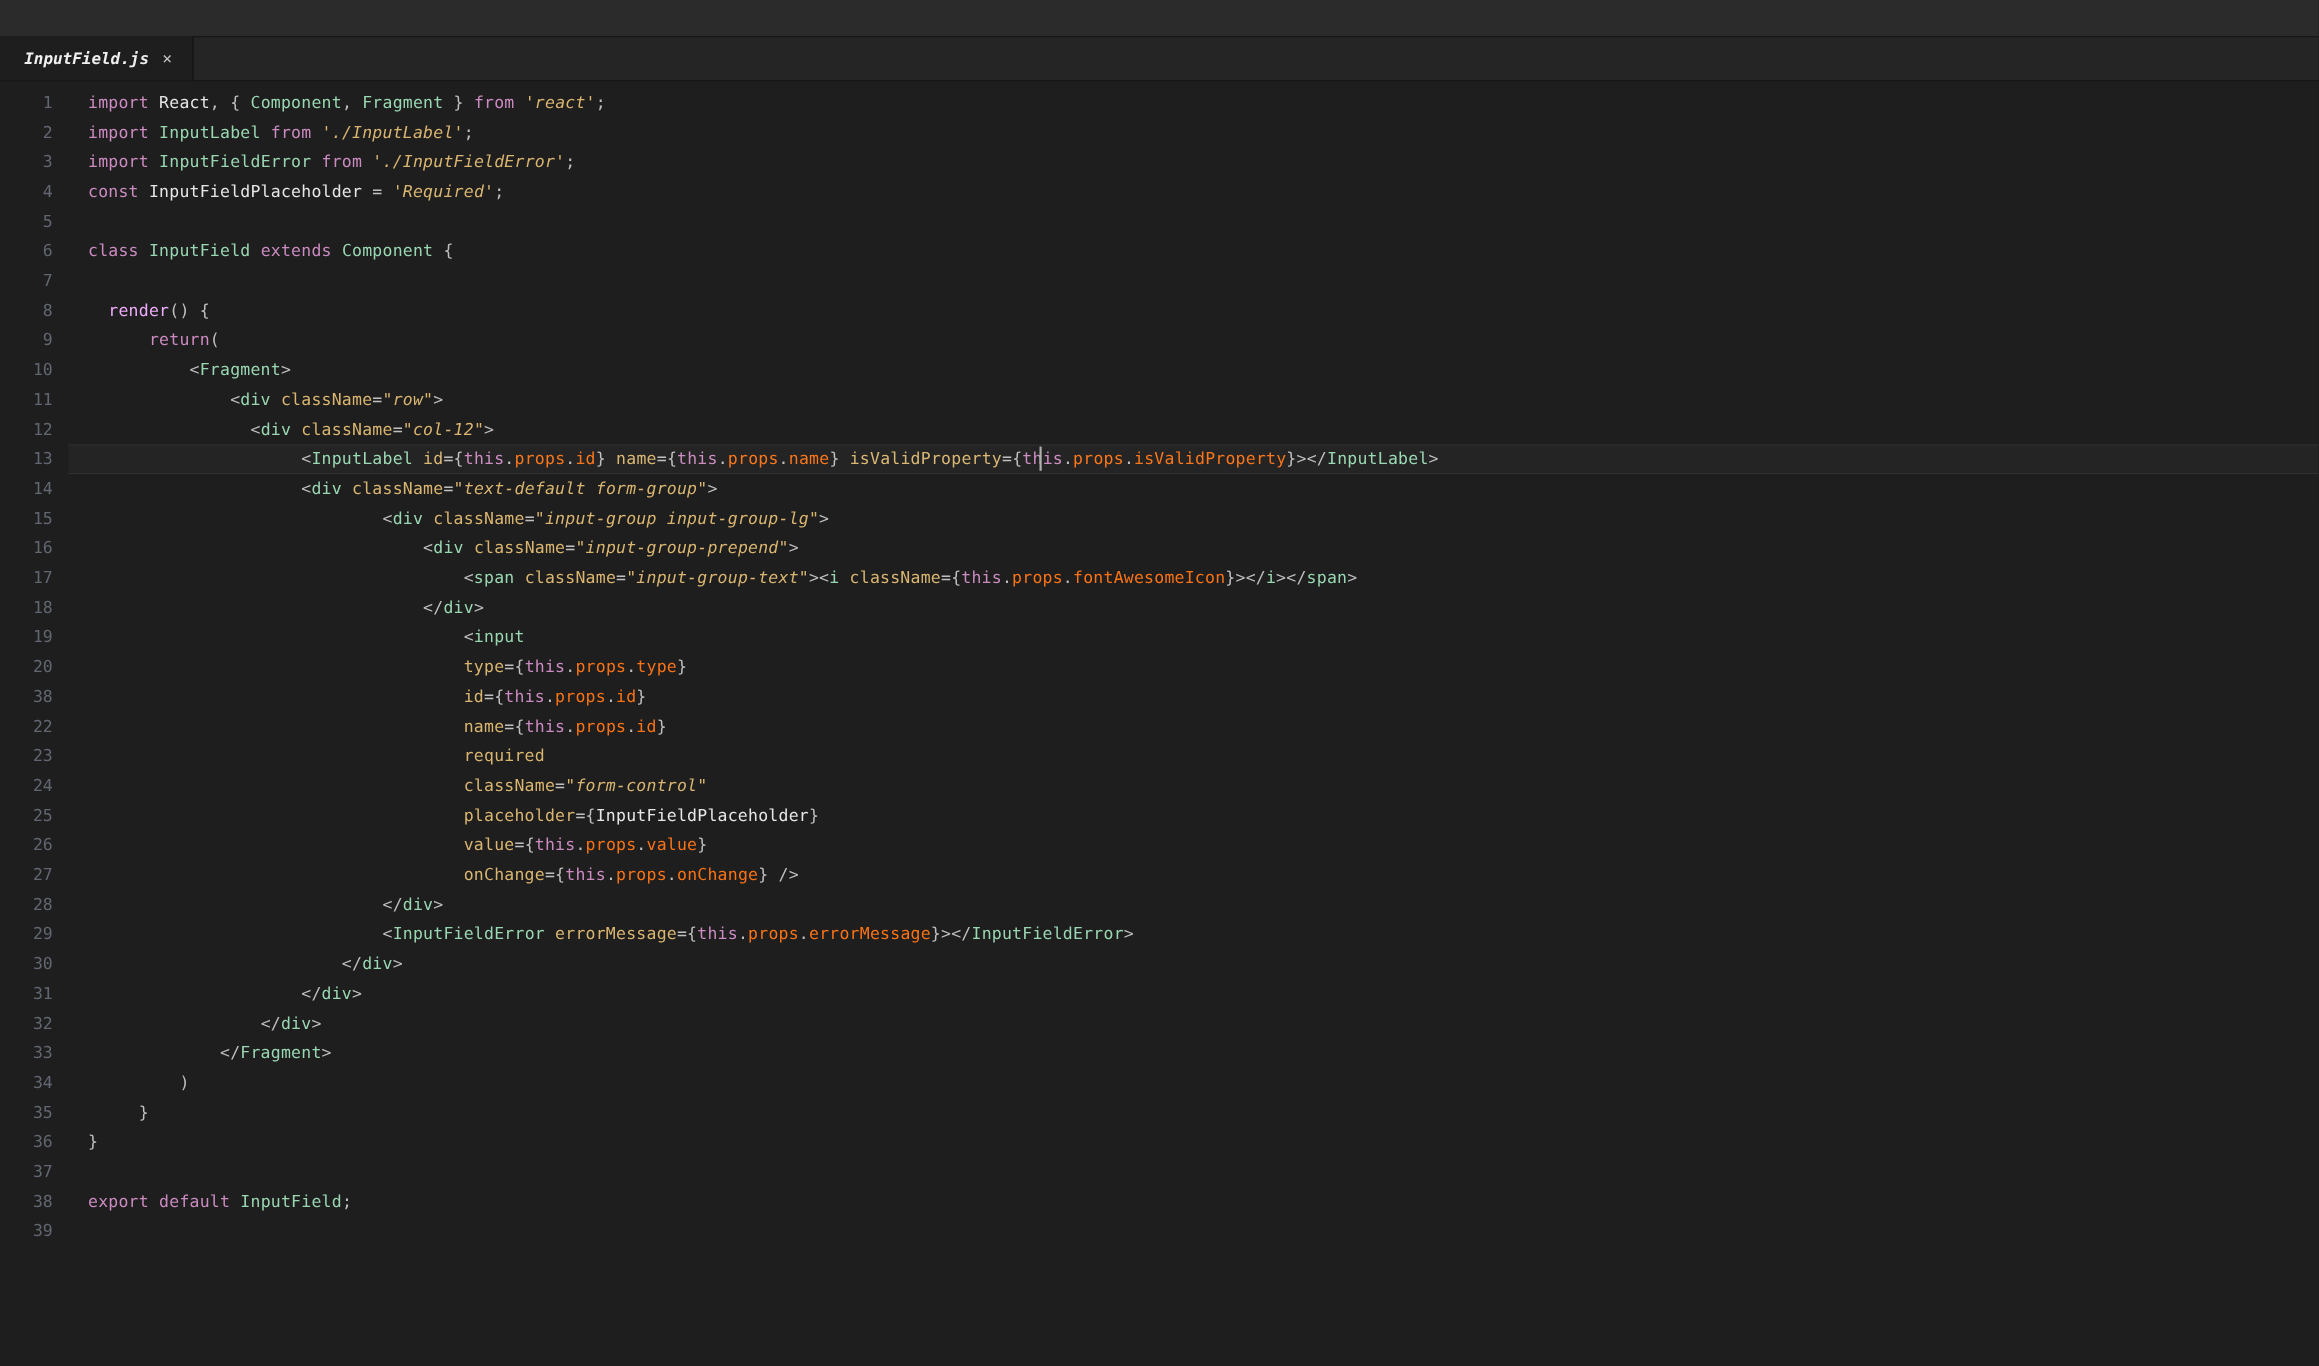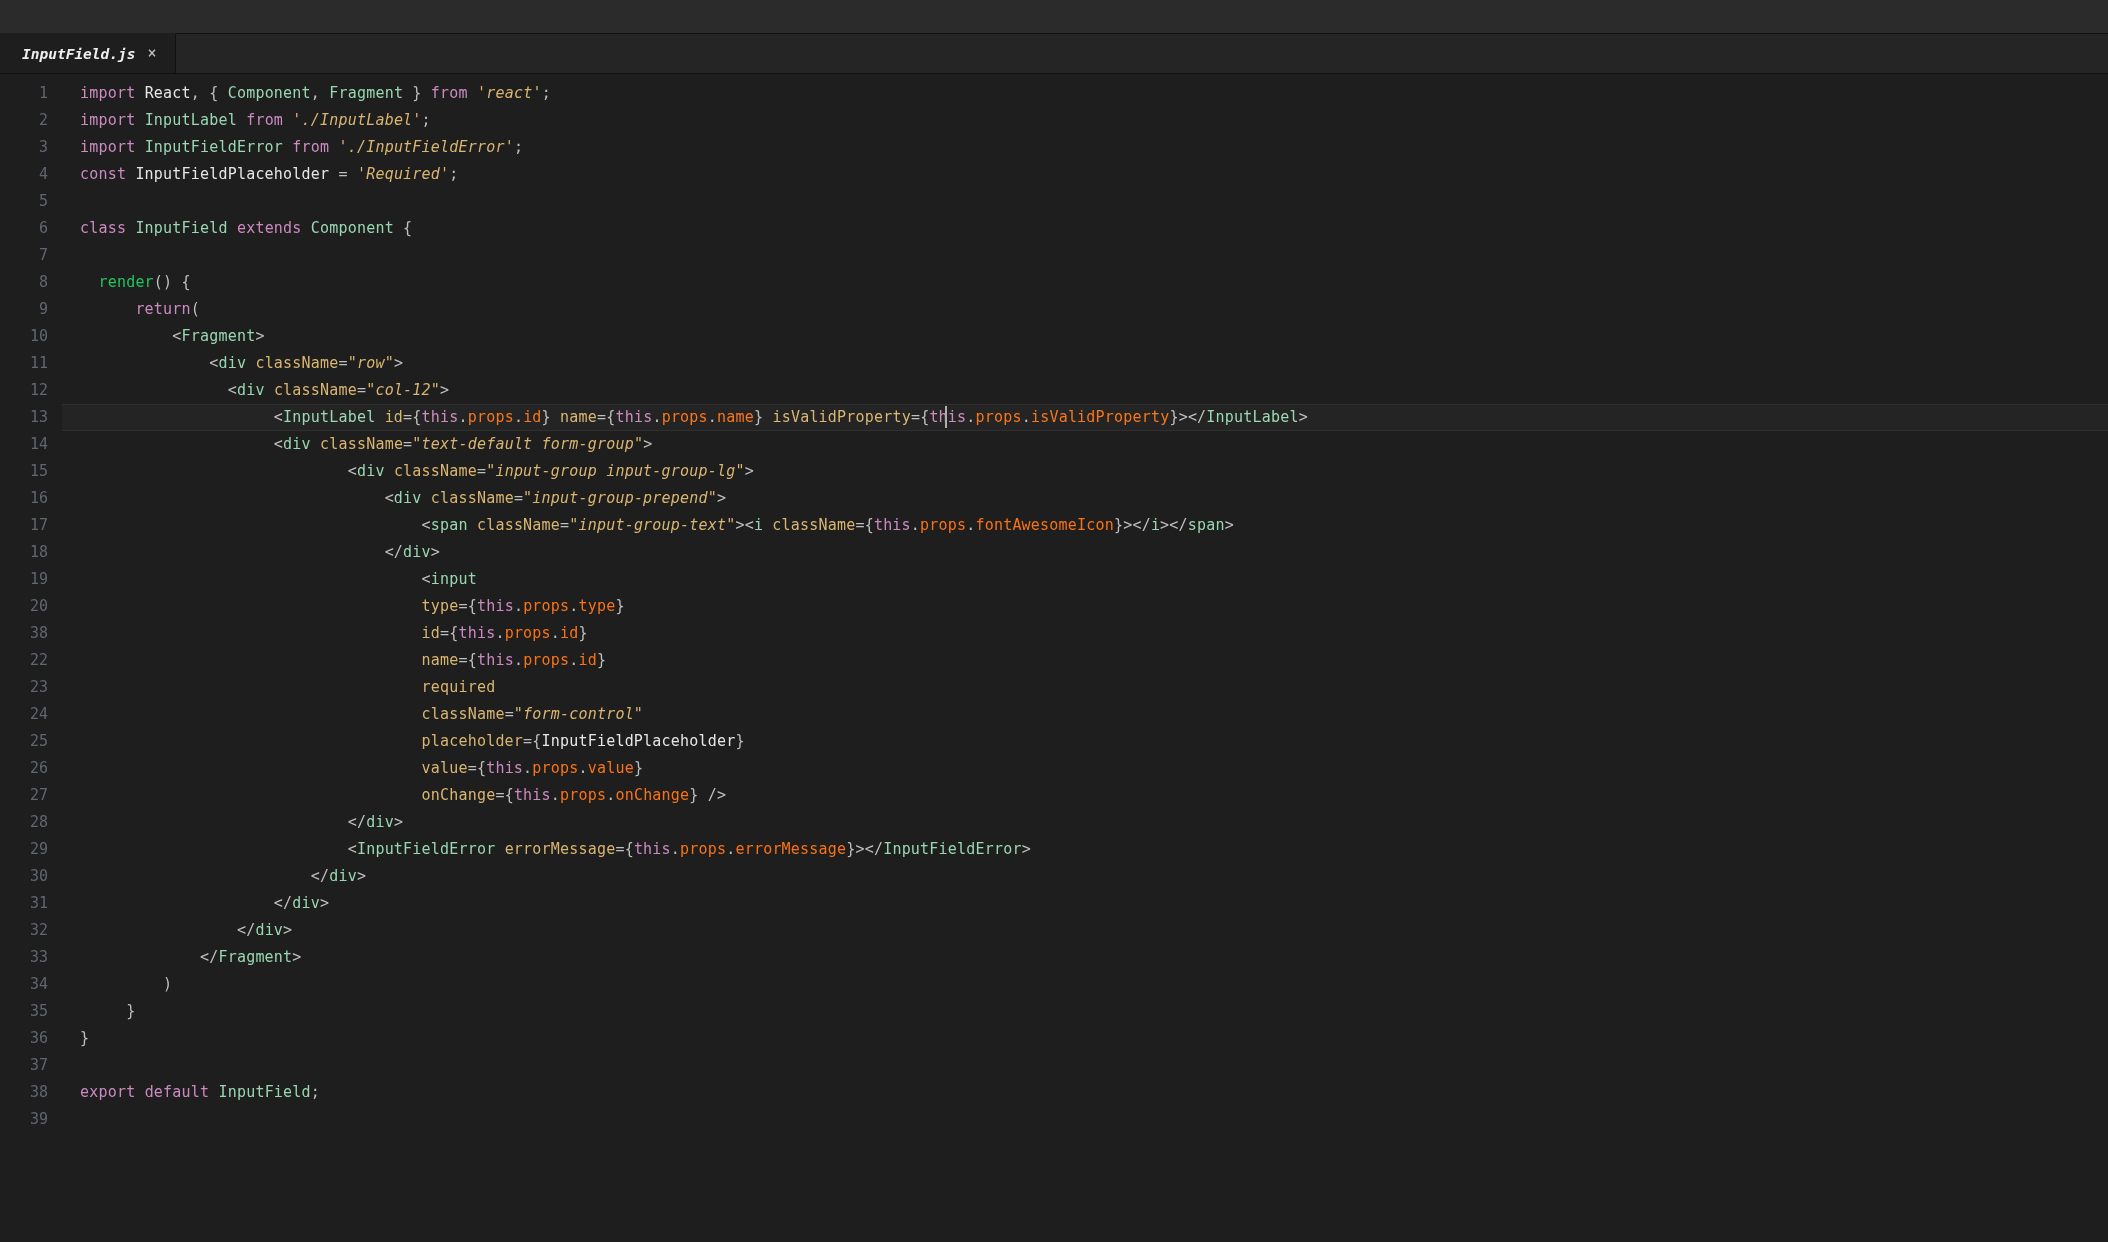--- a/index.html
+++ b/index.html
@@ -30,21 +30,21 @@
   .caret { position:absolute; width:2px; height:22px; background:#aeafad; top:calc(6px + 27px*12 + 2px); pointer-events:none; }
 
   
   .kw   { color:#cb8ac0; }          
   .id   { color:#e6e6e6; }
   .comp { color:#99d7b2; }          
   .str  { color:#d9b570;font-style:italic; }          
   .attr { color:#d9b570;margin-top:16px; }          
   .tag  { color:#99d7b2; }
   .pun  { color:#bfbfbf; }
-  .prop { color:#22c55e; }          
+  .prop { color:#f0abfc; }          
   .this { color:#cb8ac0;text-align:right; }
   .field{ color:#f97316; }
 
   .tabname { font-style:italic; font-weight:600; color:#efefef; }
 </style>
 </head>
 <body>
 
 <div class="window">
   <div class="titlebar"></div>

